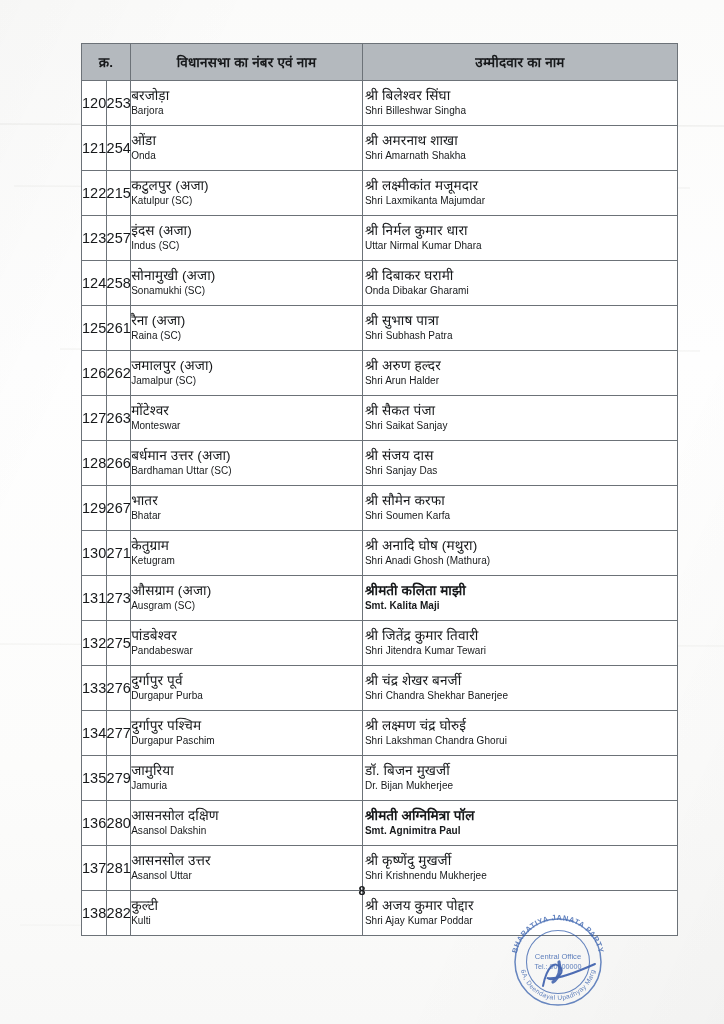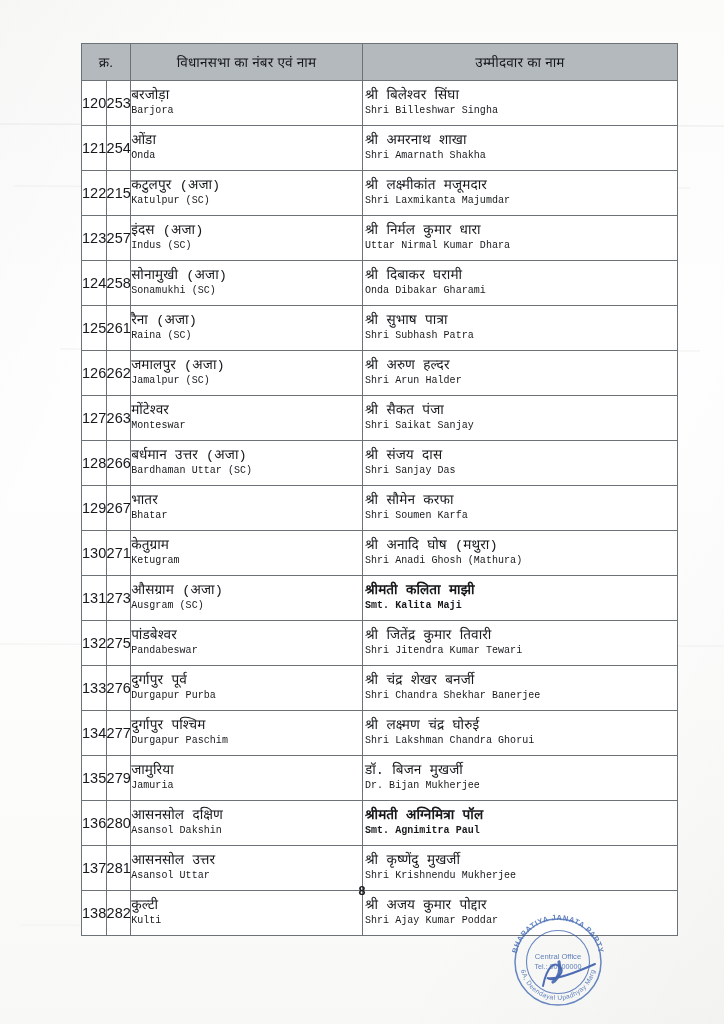--- a/index.html
+++ b/index.html
@@ -48,40 +48,39 @@
   table.cand-table td {
     border: 1px solid #6c7278;
     padding: 0;
     vertical-align: middle;
     color: #16181a;
   }
   thead th {
     background: #b4b9be;
     height: 36px;
     font-size: 13.5px;
-    font-weight: normal;
+    font-weight: bold;
     text-align: center;
     letter-spacing: .2px;
     color: #101214;
   }
   .col-sr   { width: 45px; }
   .col-ac   { width: 216px; }
   .col-cand { width: 294px; }
 
   tbody tr { height: 45px; }
 
   td.sr, td.acno {
     text-align: center;
     font-size: 14.5px;
     color: #15181b;
   }
   td.ac, td.cand {
     padding: 3px 0 3px 7px;
     line-height: 1.24;
-    font-family: Liberation Mono, monospace;
   }
   .hindi {
     font-size: 13.6px;
     display: block;
     white-space: nowrap;
     letter-spacing: .1px;
   }
   .latin {
     font-size: 10px;
     display: block;

